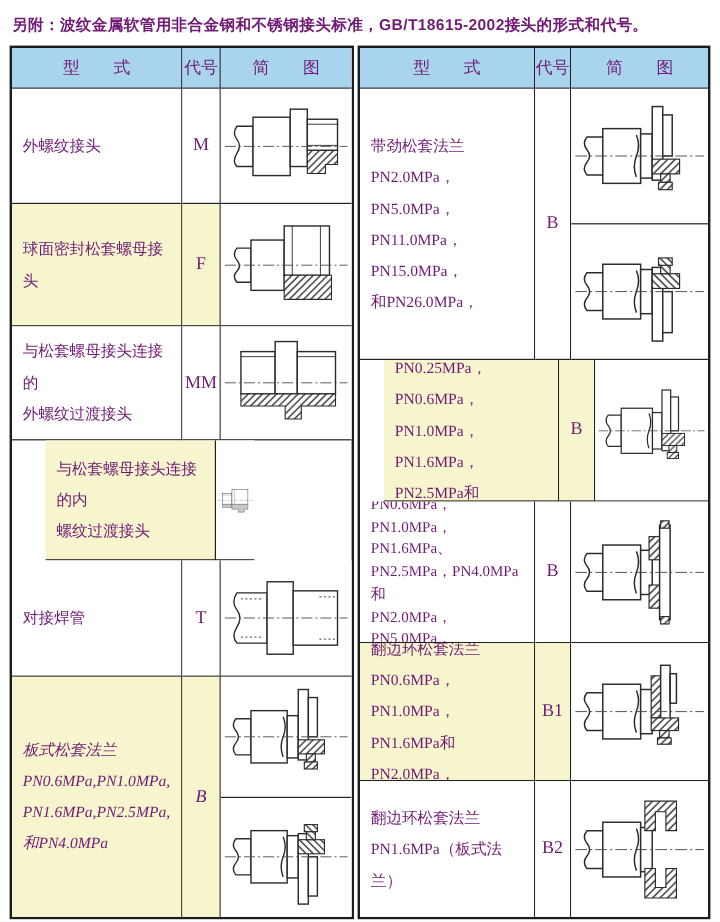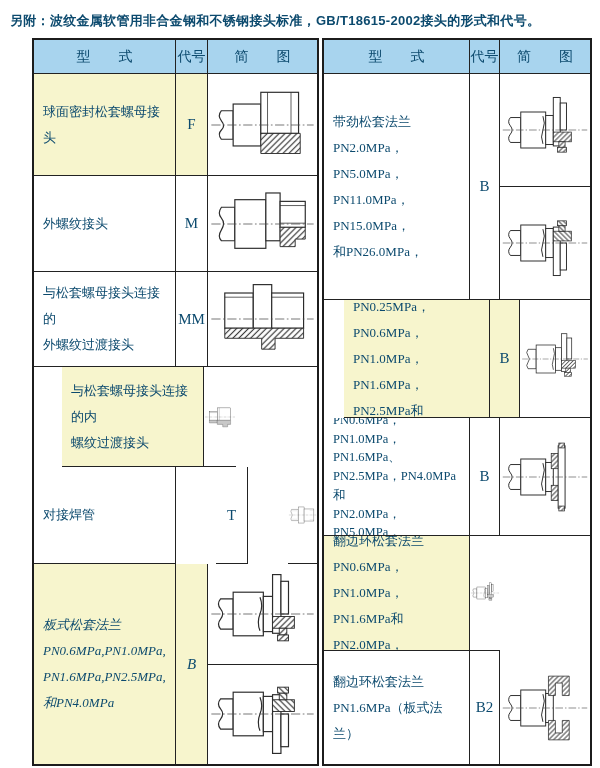--- a/index.html
+++ b/index.html
@@ -1,20 +1,20 @@
 <!DOCTYPE html>
 <html><head>
 <meta charset="utf-8">
 <style>
   html,body{margin:0;padding:0;background:#e8e8e8;}
   .page{width:600px;height:768px;box-sizing:border-box;background:#fff;padding:8px 8px 6px 8px;
-        font-family:"Liberation Serif","DejaVu Serif",serif;color:#0c4a6e;}
+        font-family:"Liberation Serif","DejaVu Serif",serif;color:#701a75;}
   .title{font-family:"Liberation Sans","DejaVu Sans",sans-serif;font-weight:bold;
          font-size:13px;padding:4px 0 8px 2px;letter-spacing:.3px;}
-  .tables{display:flex;gap:3px;align-items:flex-start;margin-left:24px;}
+  .tables{display:flex;gap:3px;align-items:flex-start;}
   .tbl{border:2px solid #1c1c1c;box-sizing:border-box;background:#fff;}
   .tbl-l{flex:0 0 287px;}
   .tbl-r{flex:1;}
   .row{display:grid;}
   .tbl-l .row{grid-template-columns:142px 32px 1fr;}
   .tbl-r .row{grid-template-columns:146px 30px 1fr;}
   .cell{box-sizing:border-box;border-right:1px solid #222;border-bottom:1px solid #222;
         display:flex;align-items:center;overflow:hidden;background:#fff;}
   .row .cell:last-child{border-right:none;}
   .row:last-child .cell{border-bottom:none;}
@@ -161,36 +161,36 @@
 
   <div class="tables">
 
     <div class="tbl tbl-l">
       <div class="row hrow" style="height:34px;">
         <div class="cell">型　　式</div>
         <div class="cell">代号</div>
         <div class="cell">简　　图</div>
       </div>
 
+      <div class="row" style="height:96px;">
+        <div class="cell type">外螺纹接头</div>
+        <div class="cell code">M</div>
+        <div class="cell diag">
+          <svg viewBox="0 0 130 100" width="114" height="86">
+              <use href="#sym-male-thread-fitting"></use>
+            </svg>
+        </div>
+      </div>
+
       <div class="row" style="height:102px;">
         <div class="cell type yl">球面密封松套螺母接头</div>
         <div class="cell code yl">F</div>
         <div class="cell diag">
           <svg viewBox="0 0 130 100" width="114" height="90">
               <use href="#sym-loose-nut-fitting"></use>
-            </svg>
-        </div>
-      </div>
-
-      <div class="row" style="height:96px;">
-        <div class="cell type">外螺纹接头</div>
-        <div class="cell code">M</div>
-        <div class="cell diag">
-          <svg viewBox="0 0 130 100" width="114" height="86">
-              <use href="#sym-male-thread-fitting"></use>
             </svg>
         </div>
       </div>
 
       <div class="row" style="height:95px;">
         <div class="cell type">与松套螺母接头连接的
 外螺纹过渡接头</div>
         <div class="cell code">MM</div>
         <div class="cell diag">
           <svg viewBox="0 0 130 100" width="114" height="86">
@@ -202,21 +202,21 @@
       <div class="row" style="height:100px;padding-left:28px;">
         <div class="cell type yl">与松套螺母接头连接的内
 螺纹过渡接头</div>
         <div class="cell diag">
           <svg viewBox="0 0 130 100" width="114" height="90">
               <use href="#sym-male-female-adapter"></use>
             </svg>
         </div>
       </div>
 
-      <div class="row" style="height:97px;gap:40px;">
+      <div class="row" style="height:97px;">
         <div class="cell type">对接焊管</div>
         <div class="cell code">T</div>
         <div class="cell diag">
           <svg viewBox="0 0 130 100" width="114" height="88">
               <use href="#sym-butt-weld-pipe"></use>
             </svg>
         </div>
       </div>
 
       <div class="row" style="height:200px;font-style:italic;">
@@ -292,20 +292,21 @@
           <svg viewBox="0 0 130 100" width="118" height="102">
               <use href="#sym-symmetric-flange"></use>
             </svg>
         </div>
       </div>
 
       <div class="row" style="height:115px;">
         <div class="cell type yl">翻边环松套法兰
 PN0.6MPa，PN1.0MPa，
 PN1.6MPa和PN2.0MPa，</div>
+        <div class="cell code yl">B1</div>
         <div class="cell diag">
           <svg viewBox="0 0 130 100" width="118" height="100">
               <use href="#sym-flanged-ring-up"></use>
             </svg>
         </div>
       </div>
 
       <div class="row" style="height:113px;">
         <div class="cell type">翻边环松套法兰
 PN1.6MPa（板式法兰）</div>

